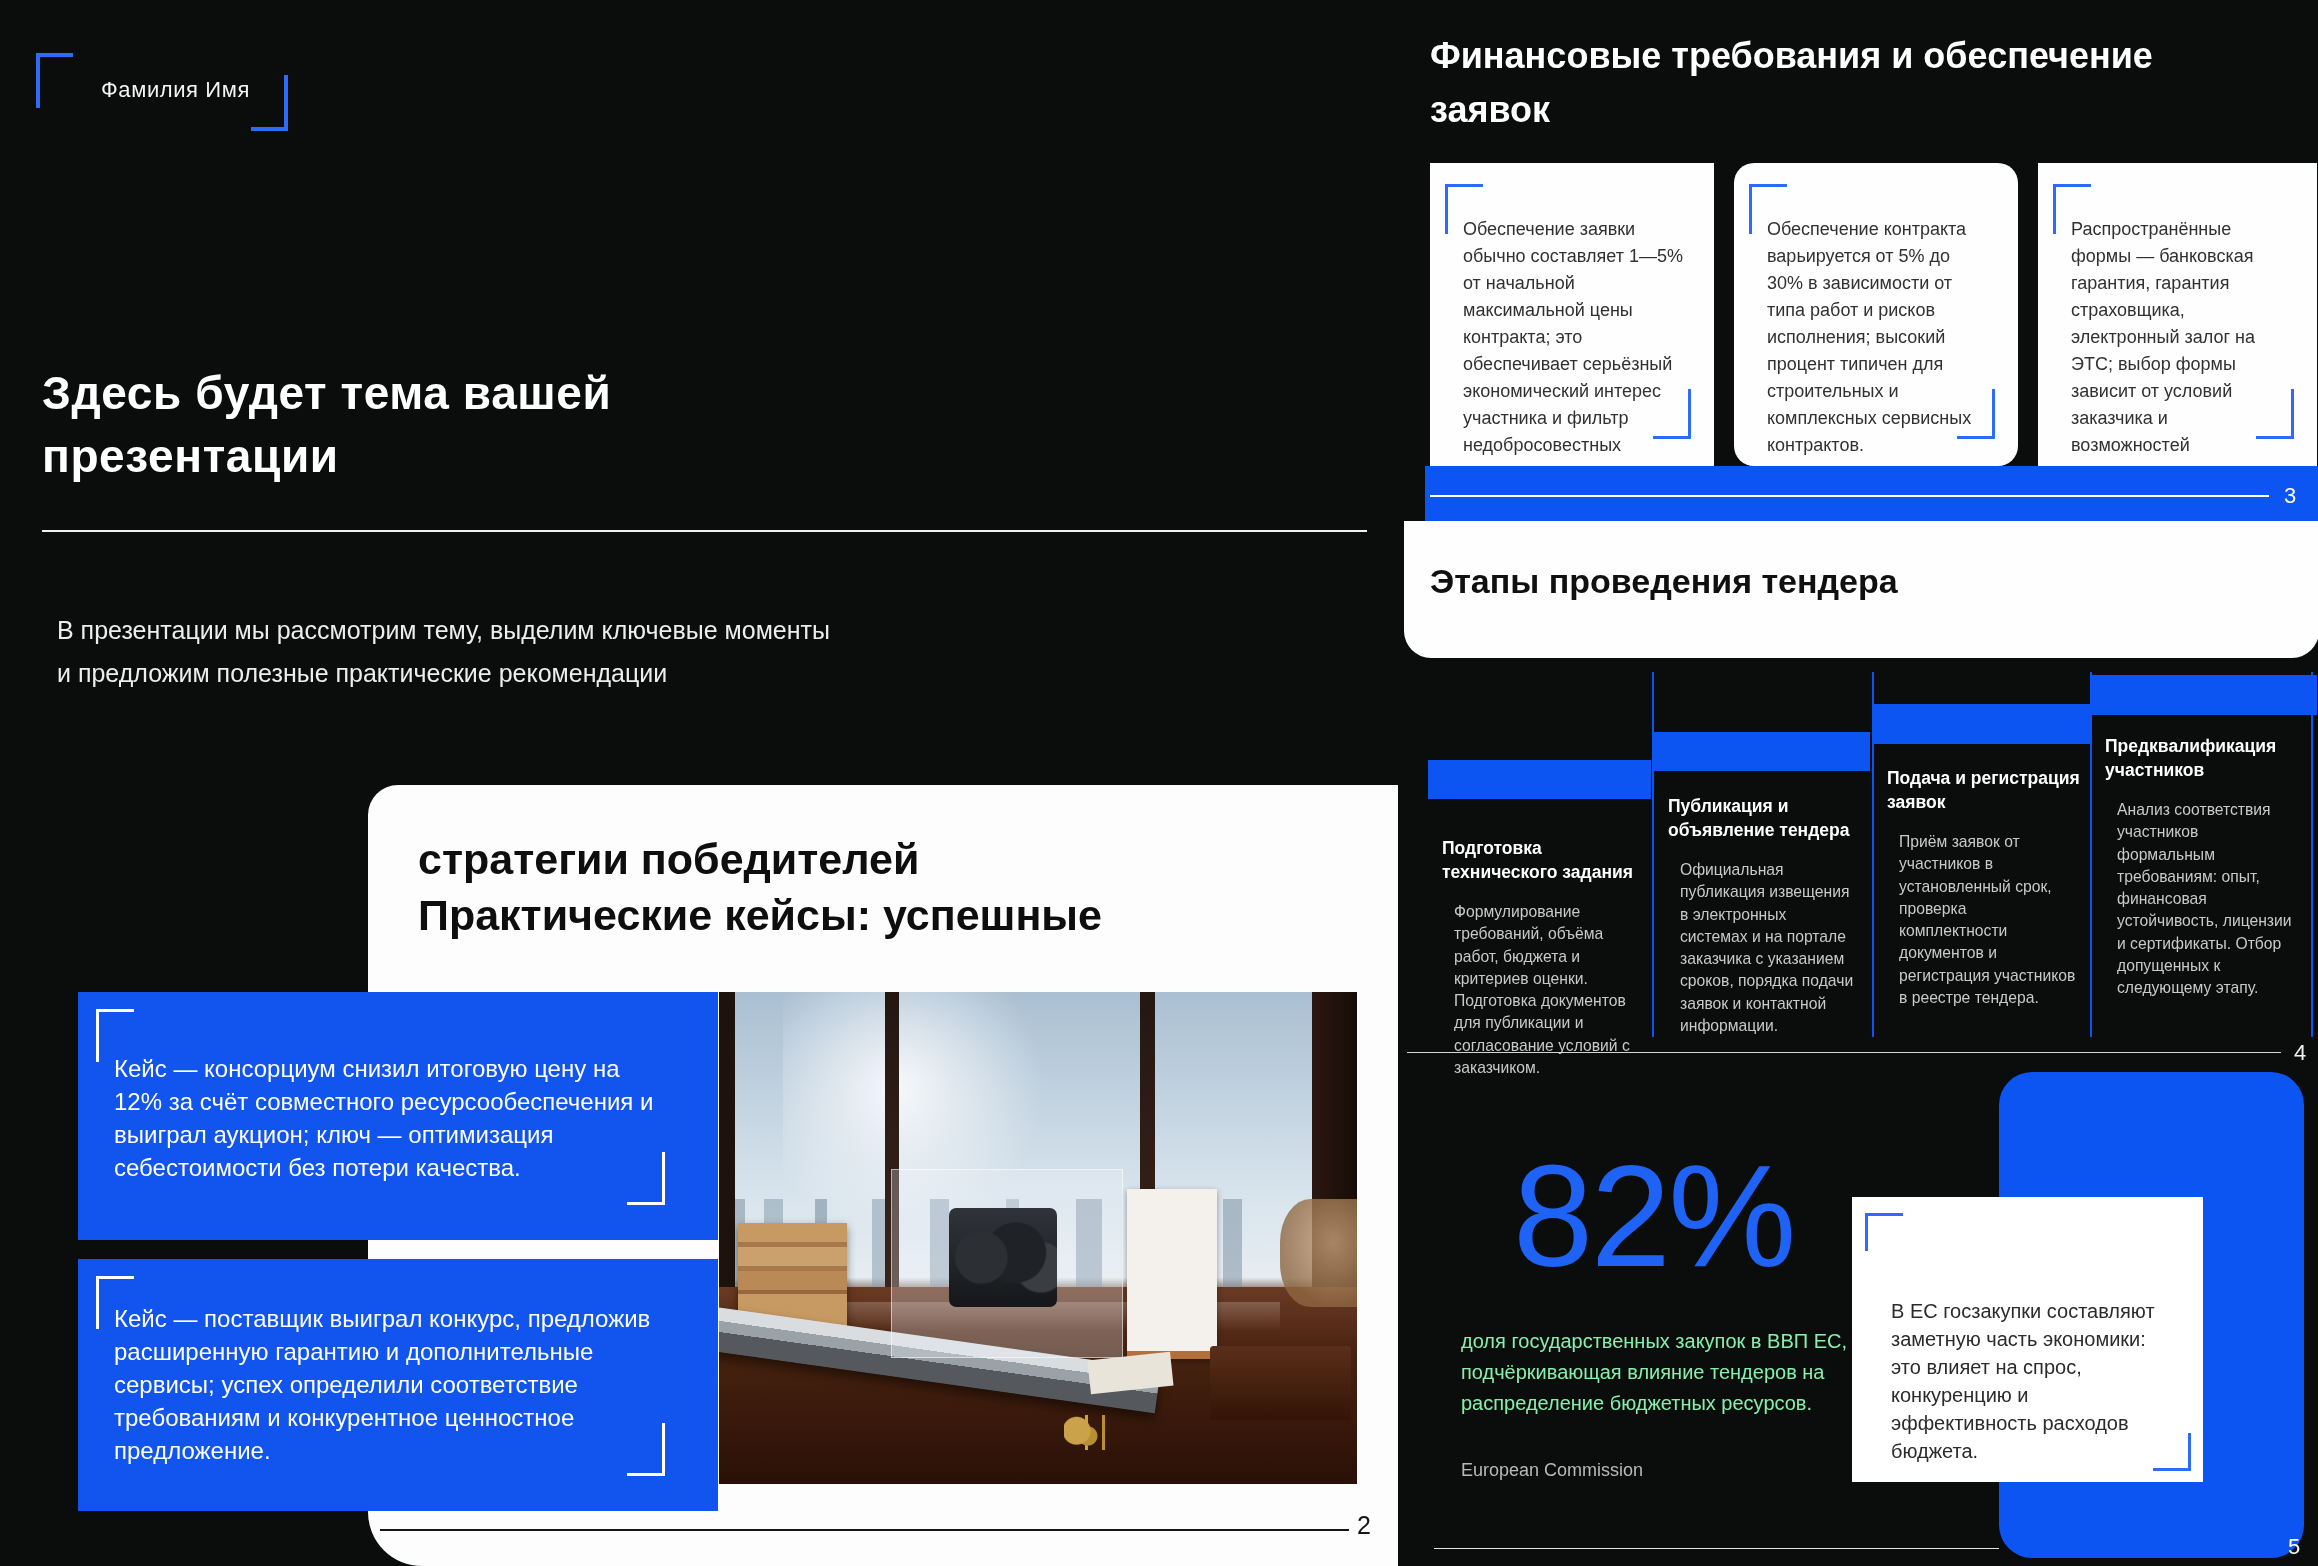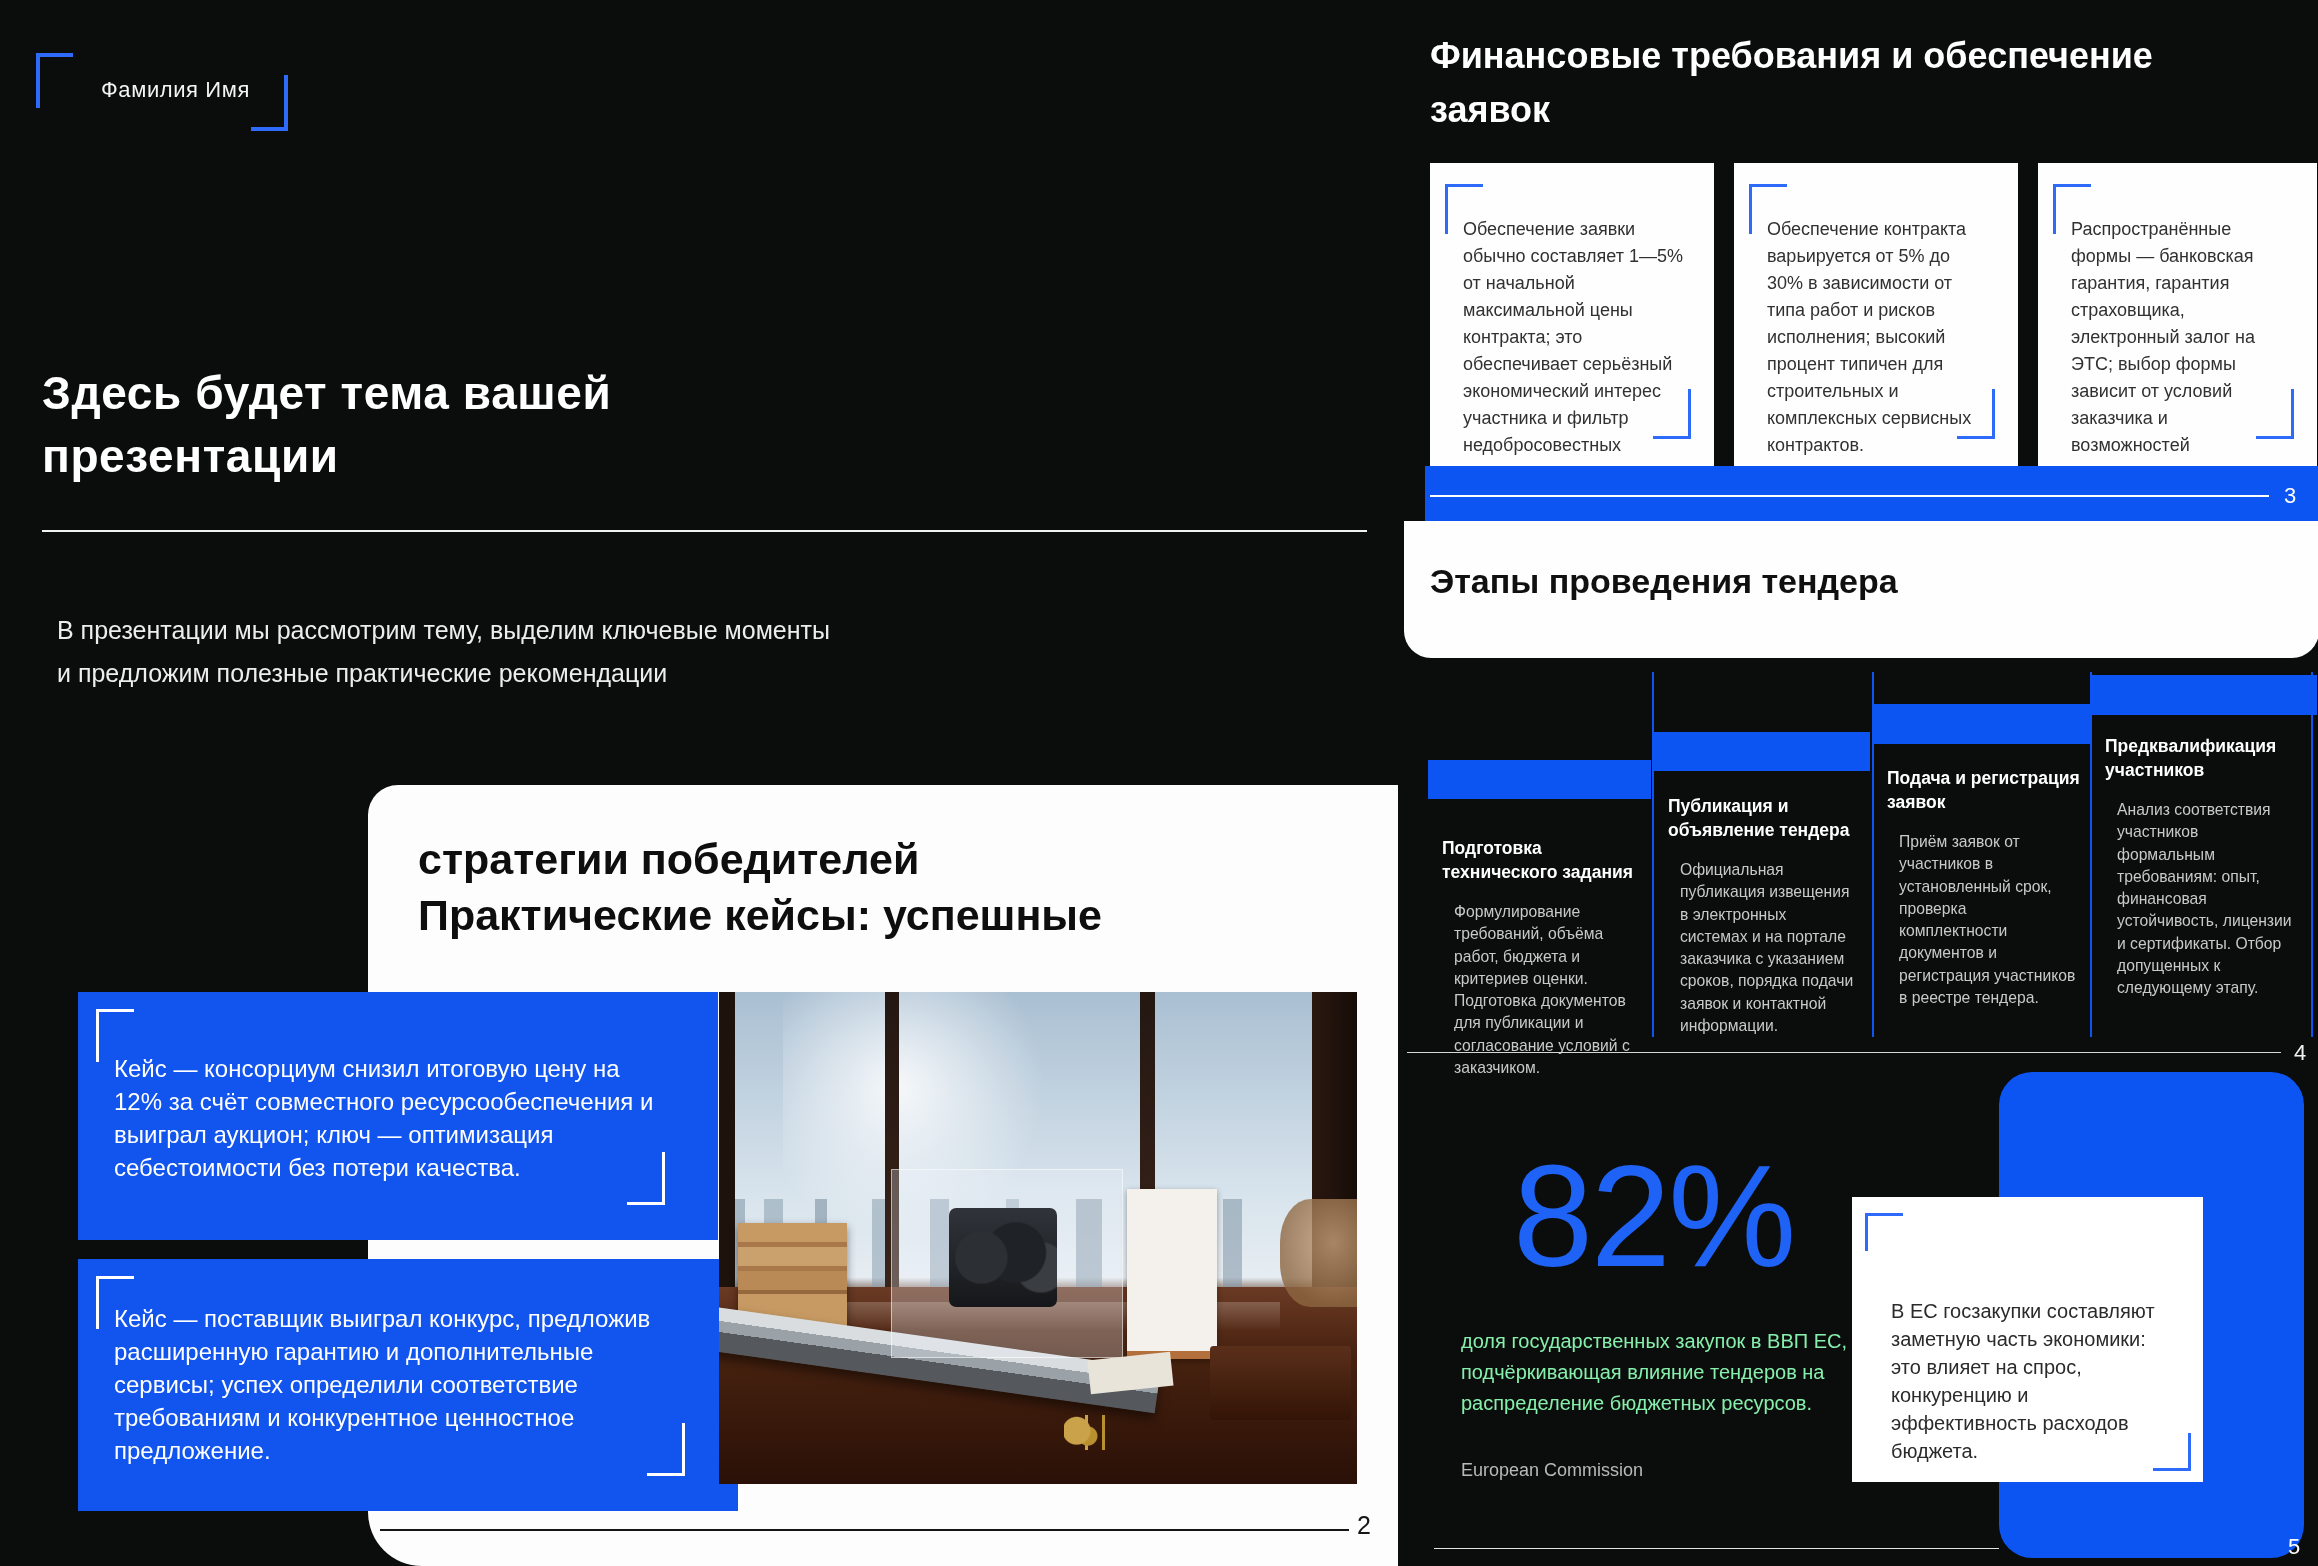--- a/index.html
+++ b/index.html
@@ -81,21 +81,21 @@
     <div>стратегии победителей</div>
     <div>Практические кейсы: успешные</div>
   </div>
 
   <div class="abs case-box" style="top:992px;height:248px;">
     <div class="bkt tl white" style="left:18px;top:17px;width:35px;height:50px;"></div>
     <div class="txt" style="top:60px;">Кейс — консорциум снизил итоговую цену на 12% за счёт совместного ресурсообеспечения и выиграл аукцион; ключ — оптимизация себестоимости без потери качества.</div>
     <div class="bkt brc white" style="right:53px;bottom:35px;width:35px;height:50px;"></div>
   </div>
 
-  <div class="abs case-box" style="top:1259px;height:252px;padding-left:20px;">
+  <div class="abs case-box" style="top:1259px;height:252px;">
     <div class="bkt tl white" style="left:18px;top:17px;width:35px;height:50px;"></div>
     <div class="txt" style="top:43px;">Кейс — поставщик выиграл конкурс, предложив расширенную гарантию и дополнительные сервисы; успех определили соответствие требованиям и конкурентное ценностное предложение.</div>
     <div class="bkt brc white" style="right:53px;bottom:35px;width:35px;height:50px;"></div>
   </div>
 
   <div class="abs photo">
     <div class="abs" style="left:10%;top:0;width:45%;height:55%;background:radial-gradient(ellipse at 40% 35%,rgba(255,255,255,.85),rgba(255,255,255,0) 60%);"></div>
     <div class="abs" style="left:0;top:42%;width:100%;height:18%;opacity:.55;
                 background:linear-gradient(90deg,#7e93a4 0 4%,transparent 0 7%,#8aa0b0 0 10%,transparent 0 15%,#74899b 0 17%,transparent 0 24%,#8aa0b0 0 26%,transparent 0 33%,#7e93a4 0 36%,transparent 0 45%,#8aa0b0 0 47%,transparent 0 56%,#74899b 0 60%,transparent 0 68%,#8aa0b0 0 71%,transparent 0 79%,#7e93a4 0 82%,transparent 0 100%);"></div>
     <div class="abs" style="left:26%;top:0;width:2.2%;height:62%;background:linear-gradient(180deg,#241712,#3a241a);"></div>
@@ -127,21 +127,21 @@
   <div class="abs s3-title">
     <div>Финансовые требования и обеспечение</div>
     <div>заявок</div>
   </div>
 
   <div class="abs s3-card" style="left:1430px;">
     <div class="bkt tl" style="left:15px;top:21px;width:35px;height:47px;border-width:3px;border-color:#2f6bfa;"></div>
     <div class="txt">Обеспечение заявки обычно составляет 1—5% от начальной максимальной цены контракта; это обеспечивает серьёзный экономический интерес участника и фильтр недобросовестных претендентов.</div>
     <div class="bkt brc" style="right:23px;bottom:27px;width:35px;height:47px;border-width:3px;border-color:#2f6bfa;"></div>
   </div>
-  <div class="abs s3-card" style="left:1734px;">
+  <div class="abs s3-card" style="left:1734px;border-radius:20px;">
     <div class="bkt tl" style="left:15px;top:21px;width:35px;height:47px;border-width:3px;border-color:#2f6bfa;"></div>
     <div class="txt">Обеспечение контракта варьируется от 5% до 30% в зависимости от типа работ и рисков исполнения; высокий процент типичен для строительных и комплексных сервисных контрактов.</div>
     <div class="bkt brc" style="right:23px;bottom:27px;width:35px;height:47px;border-width:3px;border-color:#2f6bfa;"></div>
   </div>
   <div class="abs s3-card" style="left:2038px;width:279px;">
     <div class="bkt tl" style="left:15px;top:21px;width:35px;height:47px;border-width:3px;border-color:#2f6bfa;"></div>
     <div class="txt">Распространённые формы — банковская гарантия, гарантия страховщика, электронный залог на ЭТС; выбор формы зависит от условий заказчика и возможностей поставщика.</div>
     <div class="bkt brc" style="right:23px;bottom:27px;width:35px;height:47px;border-width:3px;border-color:#2f6bfa;"></div>
   </div>
 

